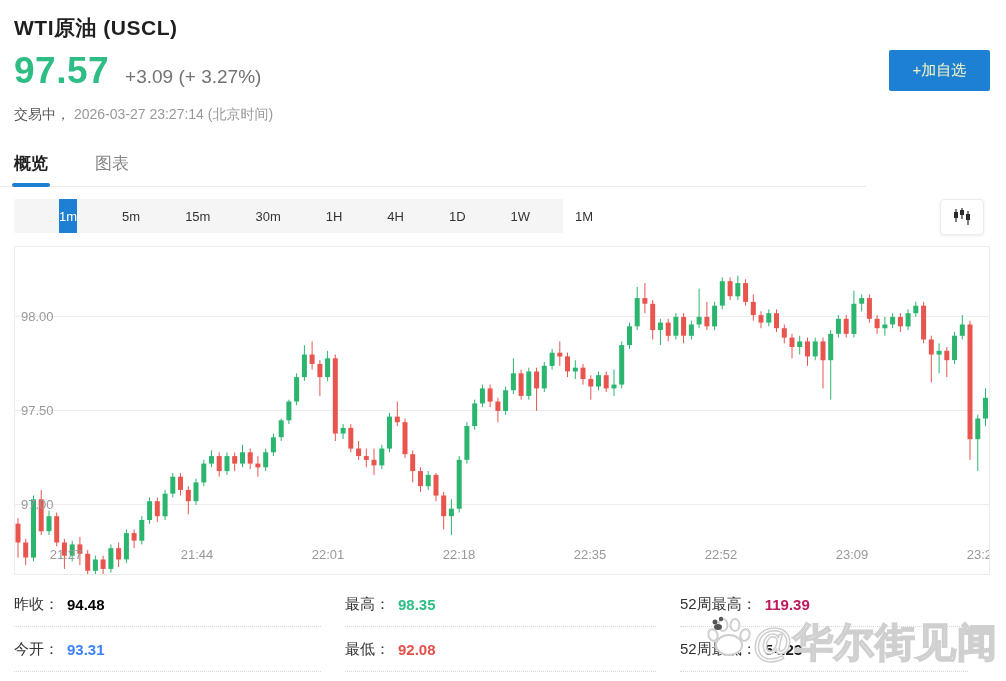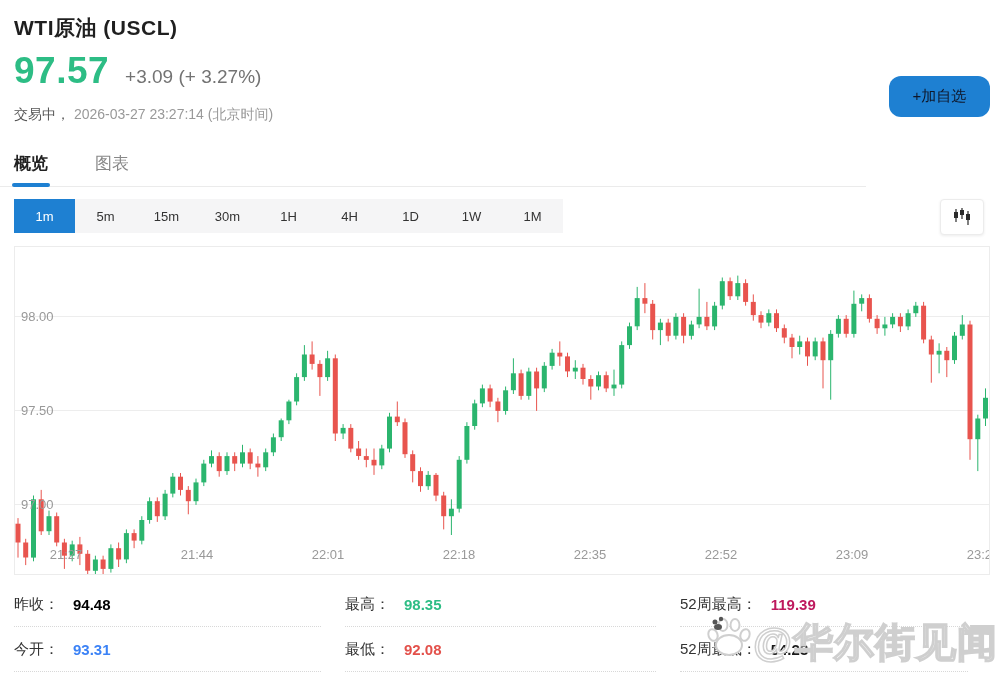--- a/index.html
+++ b/index.html
@@ -11,53 +11,52 @@
   
   .hdr{position:absolute;left:14px;top:14px;}
   .title{font-size:21px;font-weight:bold;color:#1f1f1f;letter-spacing:.5px;}
   .price-row{position:absolute;left:14px;top:50px;display:flex;align-items:baseline;}
   .big-price{font-size:37px;font-weight:bold;letter-spacing:.5px;}
   .chg{font-size:19px;margin-left:16px;font-weight:400;}
   .status-row{position:absolute;left:14px;top:106px;font-size:14px;color:#999;}
   .status-label{color:#555;}
   .add-btn{
     position:absolute;right:16px;top:50px;width:101px;height:41px;
-    border:none;border-radius:12px;color:#0f172a;font-size:15px;cursor:pointer;
+    border:none;border-radius:2px;color:#fef9c3;font-size:15px;cursor:pointer;
     font-family:inherit;
-    margin-top:26px;
   }
   
   .tabs{position:absolute;left:0;top:150px;width:866px;height:36px;
         border-bottom:1px solid #ebebeb;}
   .tab{position:absolute;top:2px;font-size:17px;cursor:pointer;}
   .tab.active{left:14px;font-weight:bold;color:#222;}
   .tab.inactive{left:95px;color:#888;}
   .tab-underline{position:absolute;left:12px;top:33px;width:38px;height:4px;border-radius:2px;}
   
   .int-bar{position:absolute;left:14px;top:199px;width:549px;height:34px;
            background:#f5f5f6;display:flex;}
   .int{width:61px;height:34px;display:flex;align-items:center;justify-content:center;
-       font-size:13px;color:#333;cursor:pointer;}
+       font-size:13px;color:#333;cursor:pointer;margin-left:45px;}
   .int.active{color:#fff;}
   .chart-type-btn{
     position:absolute;right:22px;top:199px;width:42px;height:34px;background:#fff;
     border:1px solid #ececec;border-radius:4px;box-shadow:0 1px 3px rgba(0,0,0,.08);
     display:flex;align-items:center;justify-content:center;cursor:pointer;
   }
   
   .panel{position:absolute;left:14px;top:246px;width:976px;height:329px;
          border:1px solid #ececec;box-sizing:border-box;overflow:hidden;}
   .panel svg{position:absolute;left:0;top:0;}
   .ylab{position:absolute;left:6px;height:14px;line-height:14px;font-size:13px;color:#999;}
   .xlab{position:absolute;top:300px;width:44px;text-align:center;font-size:13px;color:#999;}
   
   .stats{position:absolute;left:14px;top:582px;width:978px;
          display:grid;grid-template-columns:331px 335px 312px;}
   .srow{height:44px;display:flex;align-items:center;
-        border-bottom:1px dotted #d8d8d8;font-size:15px;margin-right:24px;gap:6px;}
+        border-bottom:1px dotted #d8d8d8;font-size:15px;margin-right:24px;}
   .slabel{color:#333;}
   .sval{font-weight:bold;margin-left:8px;}
   
   .wm{position:absolute;right:8px;top:615px;display:flex;z-index:5;}
   .wm-text{font-size:40px;font-weight:bold;color:#fff;
            -webkit-text-stroke:1.5px #cfcfcf;letter-spacing:1px;}
 </style>
 </head>
 <body>
 

